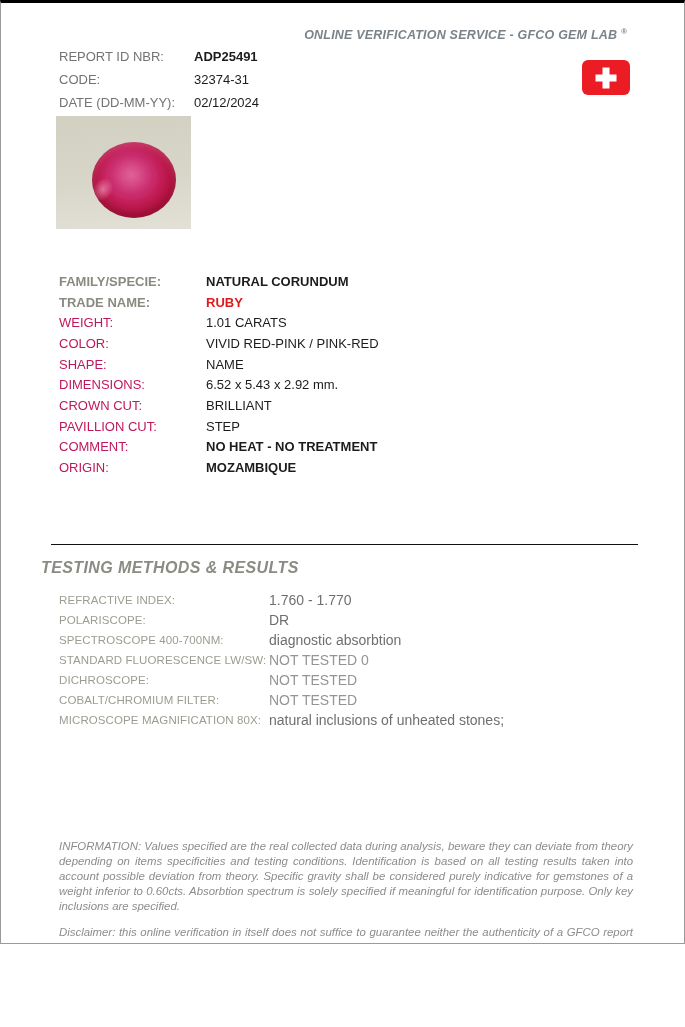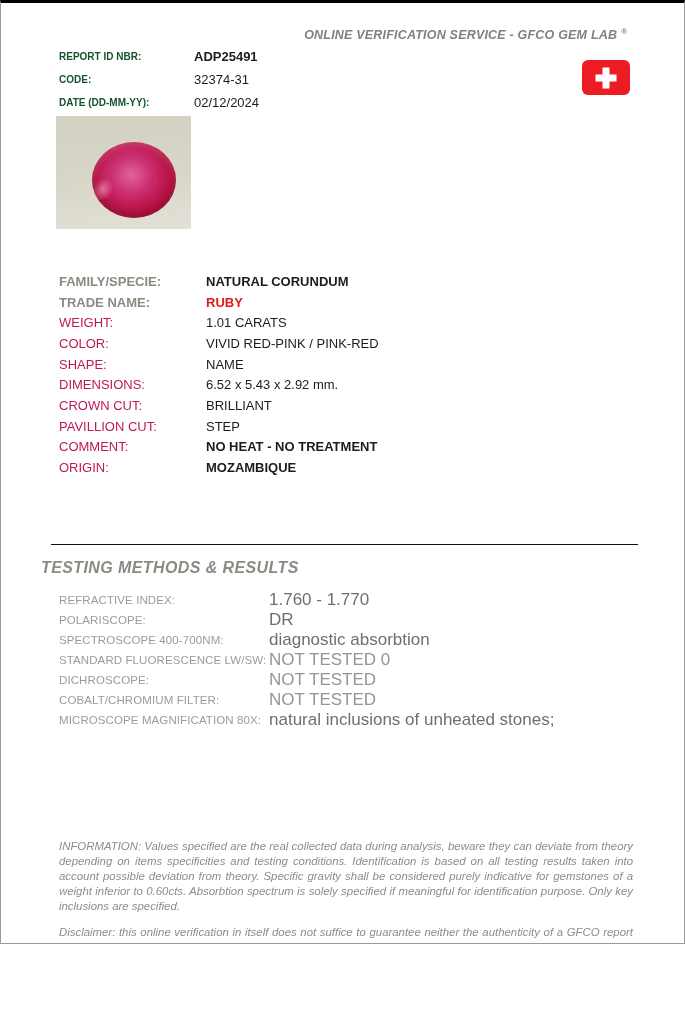--- a/index.html
+++ b/index.html
@@ -30,23 +30,22 @@
     font-weight: 700;
     color: #7b838a;
     letter-spacing: 0.2px;
   }
   .service-title sup { font-size: 8px; }
 
   .meta-block { position: absolute; top: 42px; left: 58px; }
   .meta-row { display: flex; height: 23px; align-items: center; }
   .meta-label {
     width: 135px;
-    font-size: 10px;
-    color: #14532d;
-    font-weight: bold;
+    font-size: 13px;
+    color: #737373;
   }
   .meta-value { font-size: 13px; color: #1c1c1c; }
   .meta-value.bold-dark { font-weight: 700; }
 
   .swiss-flag {
     position: absolute;
     top: 57px;
     right: 54px;
     width: 48px;
     height: 35px;
@@ -140,21 +139,21 @@
     left: 40px;
     font-size: 16px;
     font-style: italic;
     font-weight: 700;
     color: #8b8b83;
     letter-spacing: 0.4px;
   }
   .test-rows { position: absolute; top: 587px; left: 58px; }
   .test-row { display: flex; height: 20px; align-items: center; }
   .test-label { width: 210px; font-size: 11.5px; color: #9c9c92; letter-spacing: 0.1px; }
-  .test-value { font-size: 17px; }
+  .test-value { font-size: 14px; }
   .test-value.gray { color: #6f6f6f; }
   .test-value.light { color: #959595; }
 
   
   .info-para, .disclaimer-para {
     position: absolute;
     left: 58px;
     width: 574px;
     font-size: 11.4px;
     font-style: italic;

